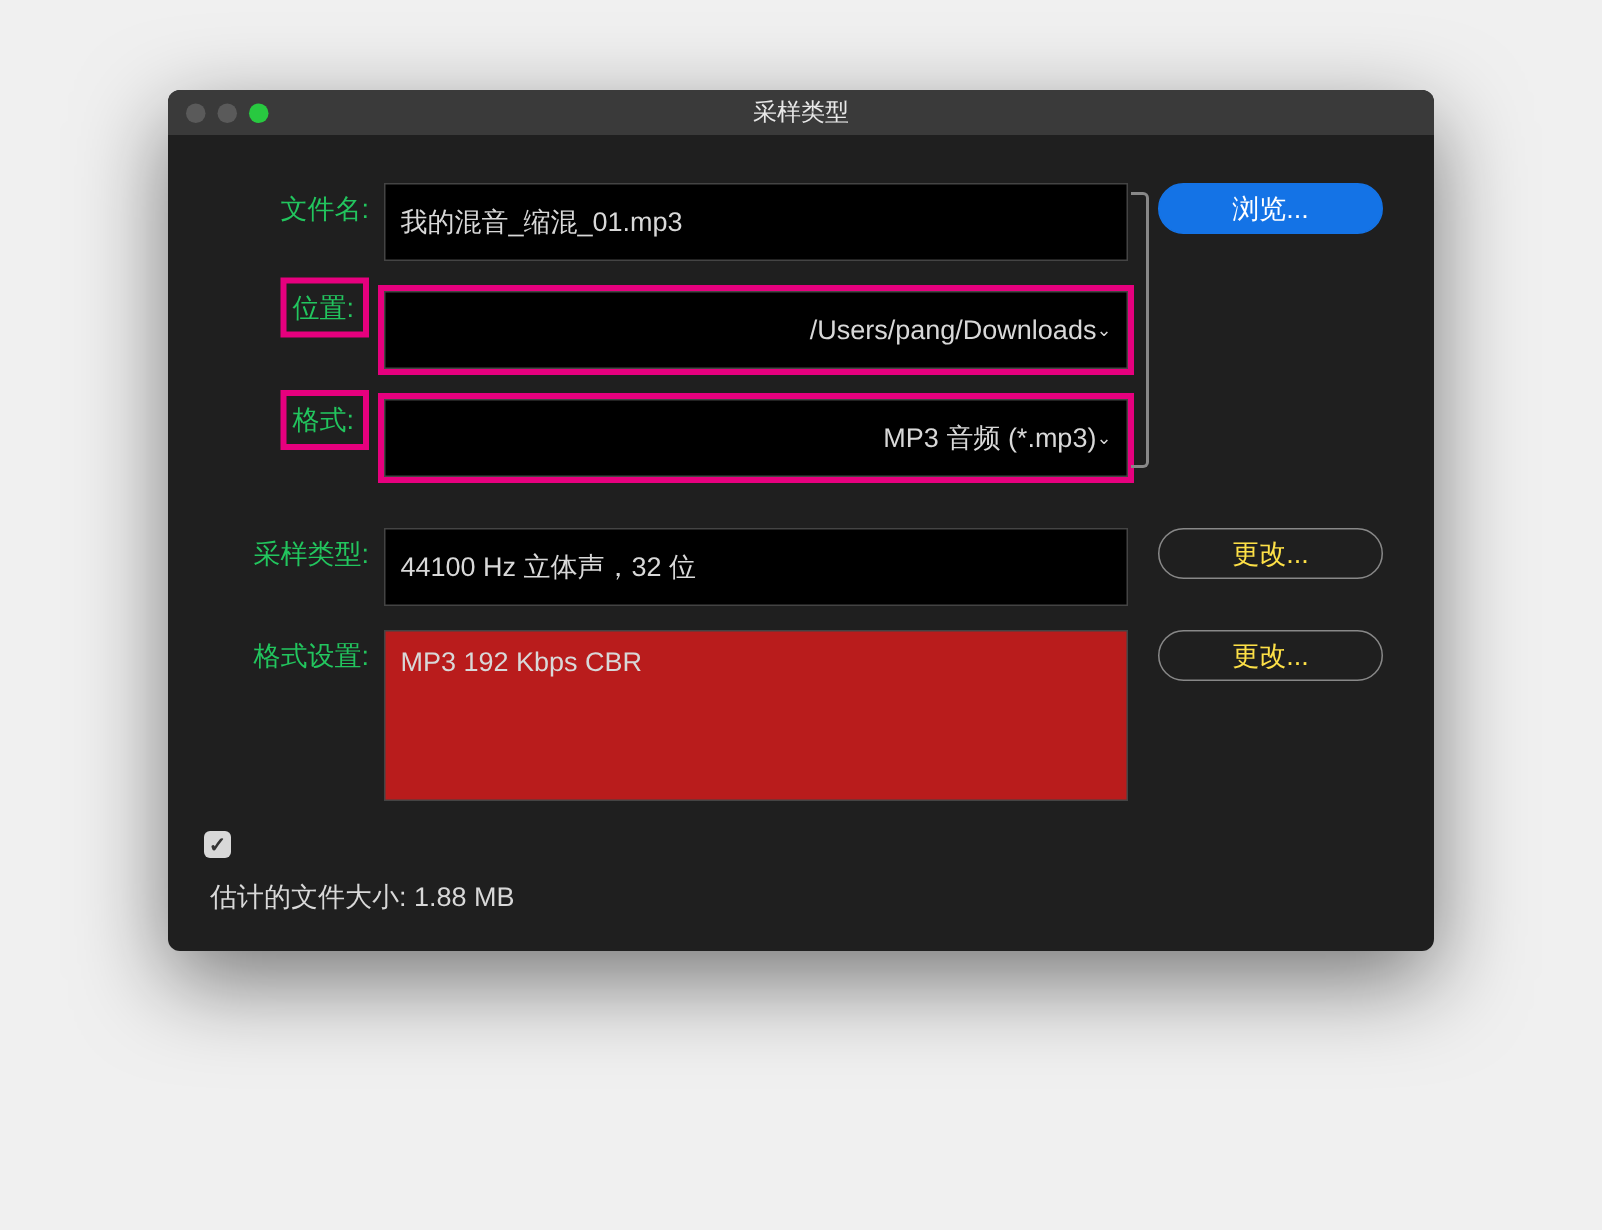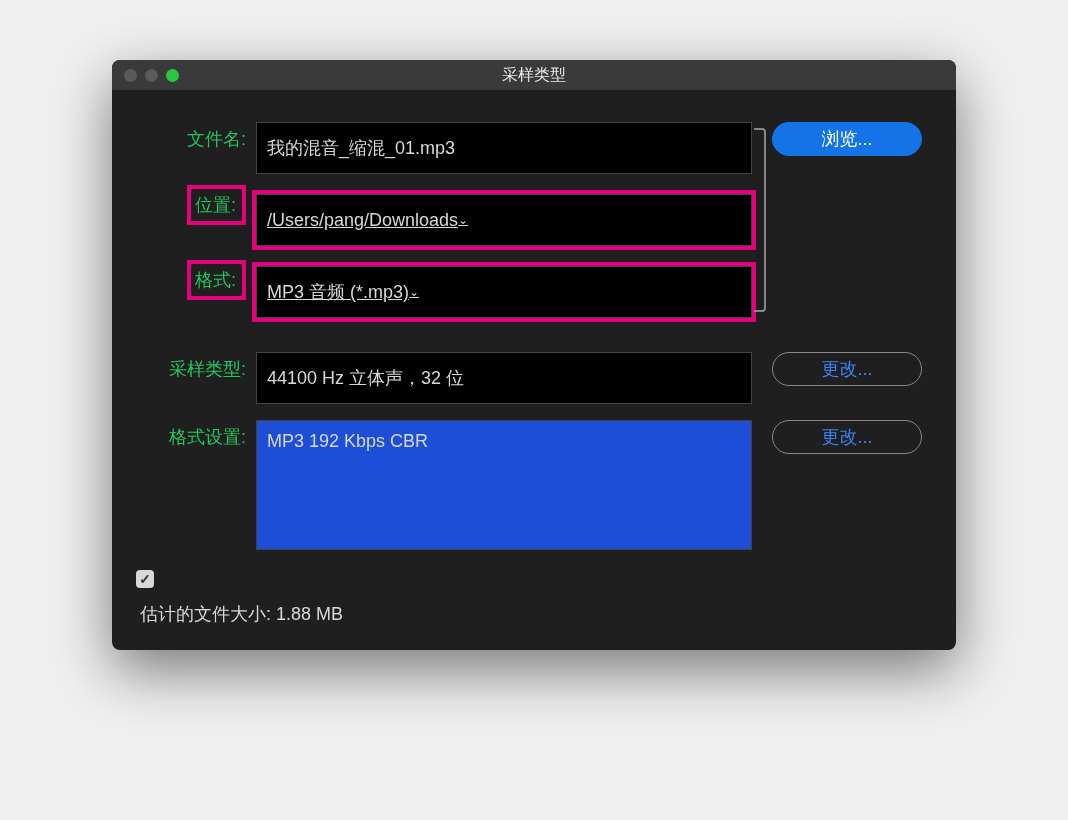--- a/index.html
+++ b/index.html
@@ -79,23 +79,22 @@
       border: 1px solid #444;
       color: #d8d8d8;
       font-size: 18px;
       padding: 5px 10px;
       height: 52px;
       display: flex;
       align-items: center;
       width: 100%;
     }
     .dd {
-      justify-content: flex-start;
+      justify-content: flex-end;
       cursor: pointer;
-      text-decoration: underline;
     }
     .chevron {
       color: #d8d8d8;
       font-size: 12px;
     }
     .col2-top3 {
       position: relative;
       display: flex;
       flex-direction: column;
       gap: 20px;
@@ -117,36 +116,36 @@
     }
     .btn {
       border-radius: 30px;
       height: 34px;
       display: flex;
       align-items: center;
       justify-content: center;
       font-size: 18px;
       cursor: pointer;
       border: 1px solid #888;
-      color: #3b82f6;
+      color: #fde047;
       background: transparent;
       min-width: 150px;
     }
     .btn-blue {
       background: #1473e6;
       border-color: #1473e6;
       color: #fff;
     }
     .textarea-box {
-      background: #1d4ed8;
+      background: #b91c1c;
       border: 1px solid #444;
       color: #d8d8d8;
       font-size: 18px;
       padding: 10px;
-      height: 130px;
+      height: 114px;
     }
     .row-spacer {
       grid-column: 1 / -1;
       height: 2px;
     }
     .checkbox-row {
       display: flex;
       align-items: center;
       gap: 8px;
       margin-top: 20px;

